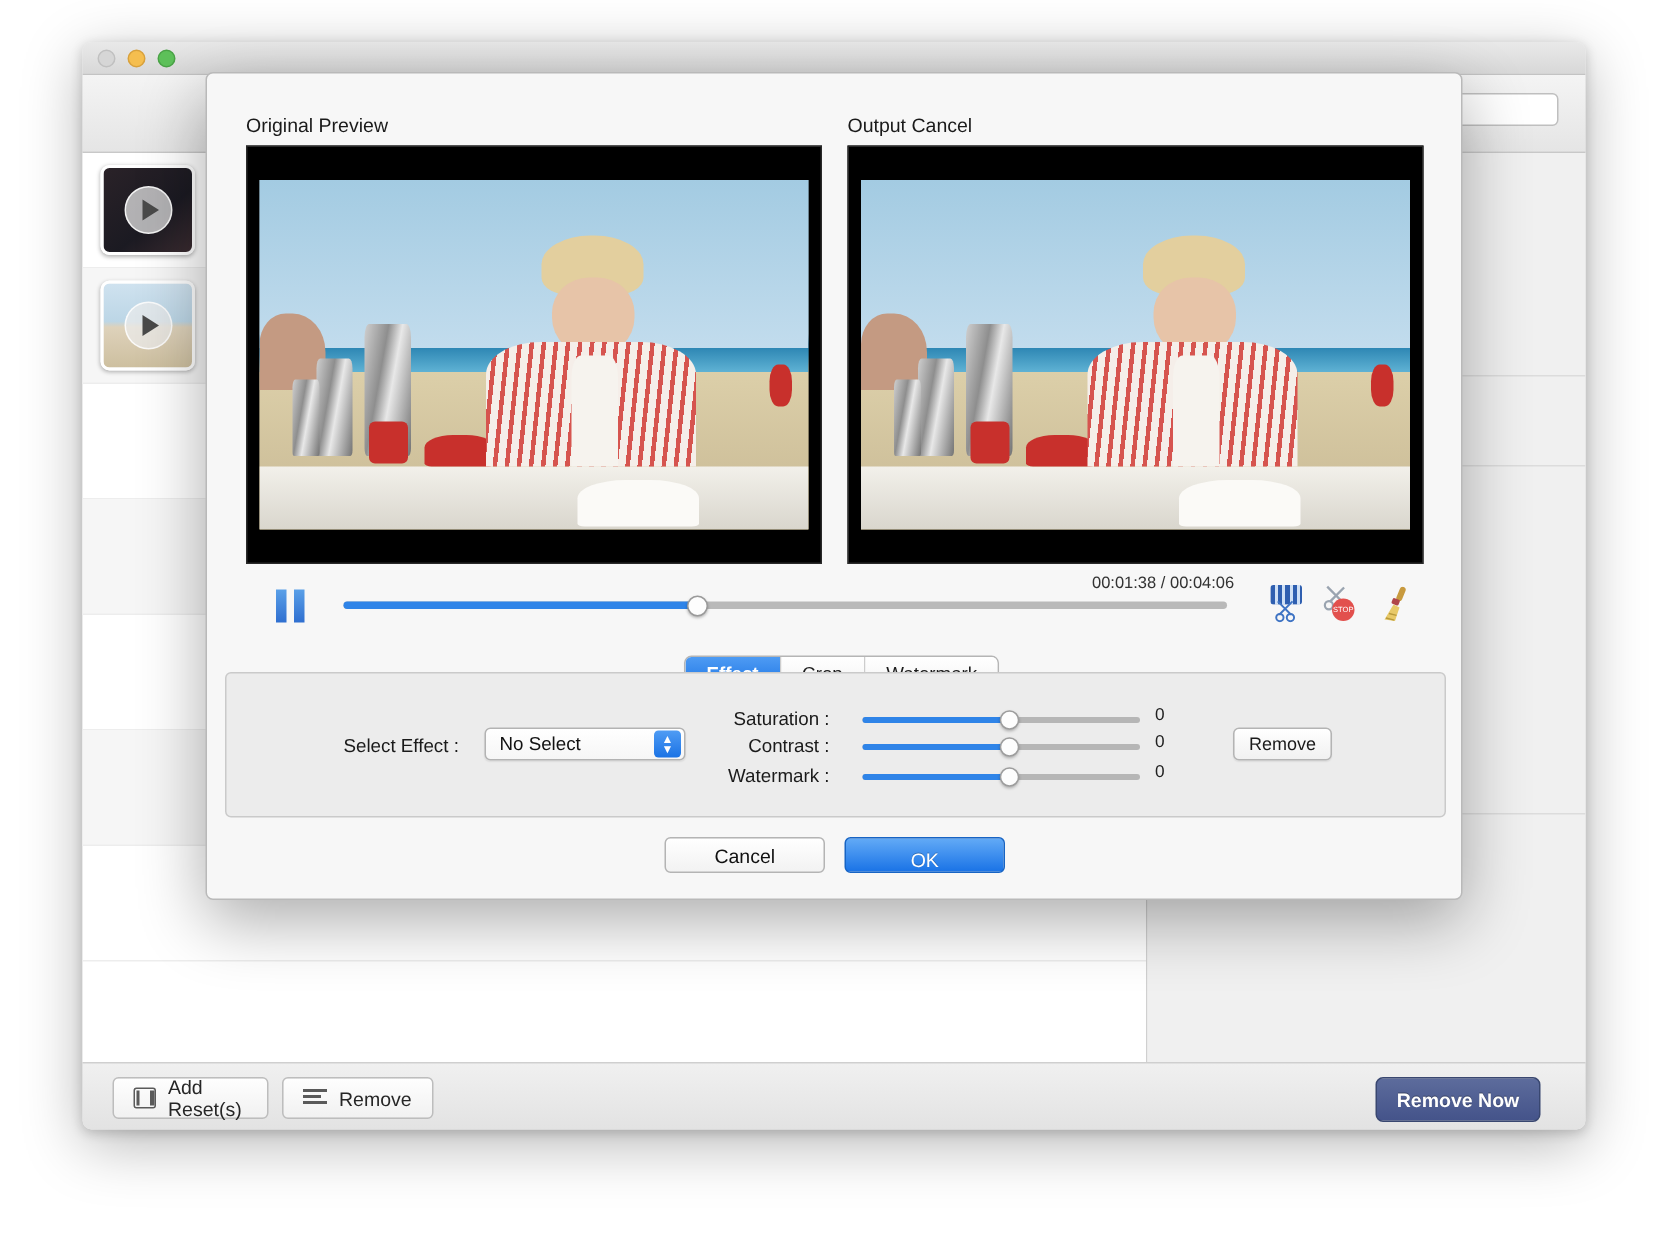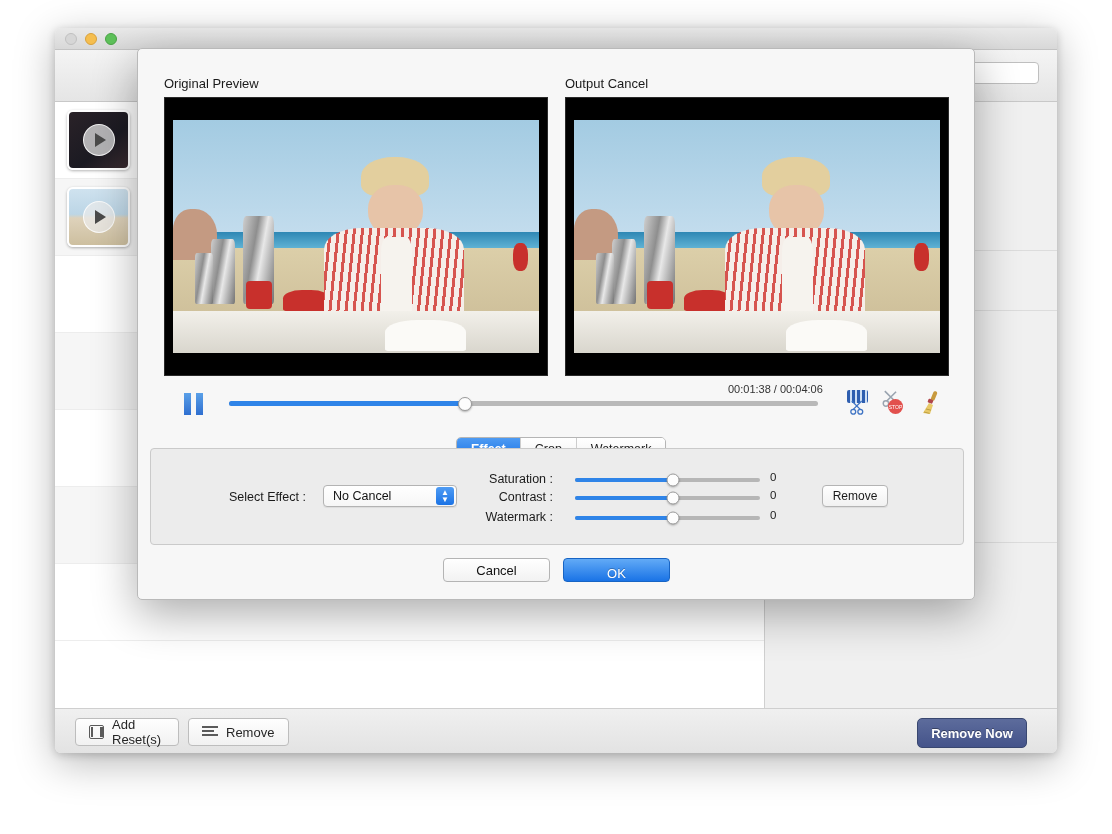--- a/index.html
+++ b/index.html
@@ -477,21 +477,21 @@
       <div class="tab">
         <span>Watermark</span>
       </div>
     </div>
 
     <div class="panel" style="left:12px;top:399px;width:814px;height:97px;">
     </div>
 
     <div class="lbl" style="left:91px;top:441px;">Select Effect :</div>
     <div class="select" style="left:185px;top:436px;width:134px;">
-      <span>No Cancel</span>
+      <span>No Select</span>
       <span class="arrows">
         <span>▲</span>
           <span>▼</span>
       </span>
     </div>
 
     <div class="lbl r" style="left:320px;top:423px;width:95px;">Saturation :</div>
     <div class="slider" style="left:437px;top:429px;width:185px;">
       <div class="fill" style="width:53%;"></div>
       <div class="knob" style="left:53%;"></div>

